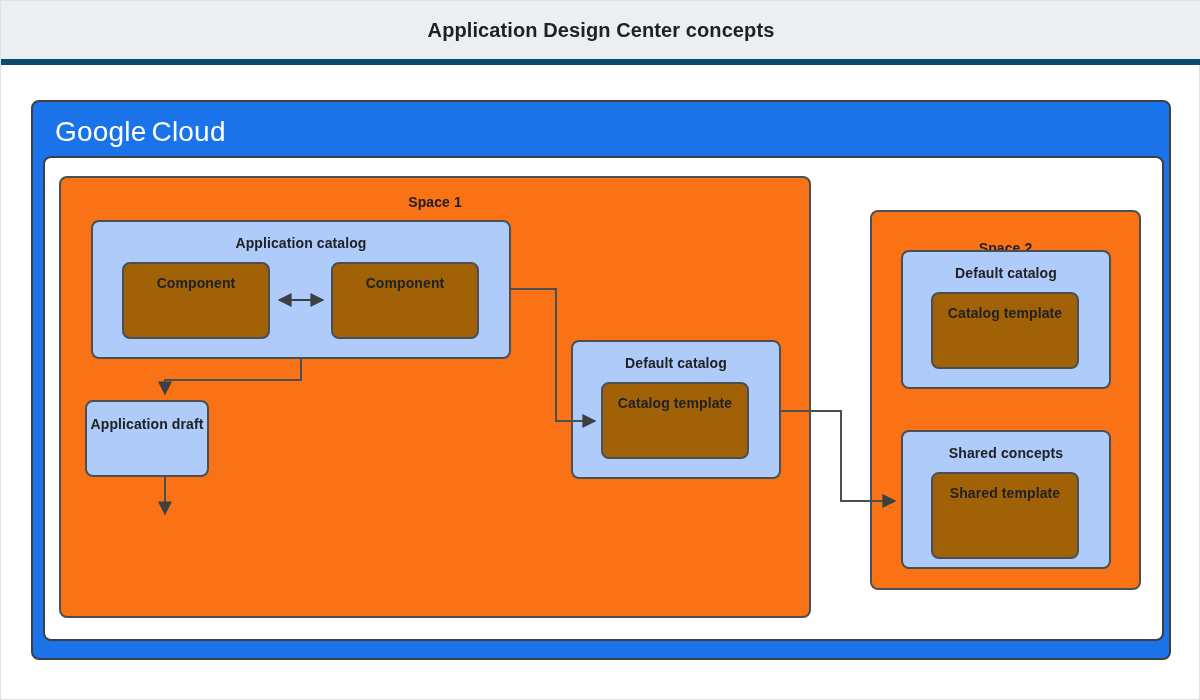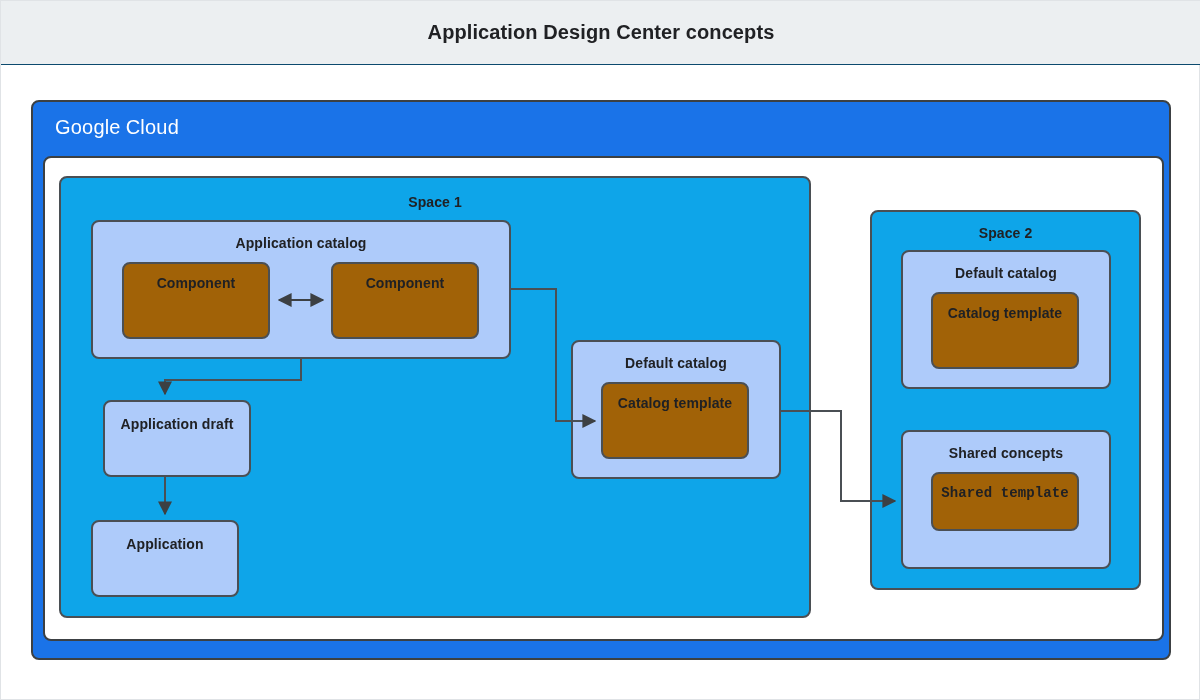--- a/index.html
+++ b/index.html
@@ -24,21 +24,21 @@
   }
 
   
   #header {
     position: absolute;
     left: 0;
     top: 0;
     width: 1200px;
     height: 64px;
     background: #eceff1;
-    border-bottom: 1px solid #0c4a6e;
+    border-bottom: 6px solid #0c4a6e;
     box-sizing: border-box;
     display: flex;
     align-items: center;
     justify-content: center;
   }
   #header-title {
     font-size: 20px;
     font-weight: bold;
     color: #202124;
     letter-spacing: .1px;
@@ -56,38 +56,38 @@
     left: 0;
     width: 100%;
     text-align: center;
     font-size: 14px;
     font-weight: bold;
     color: #202124;
     letter-spacing: .1px;
   }
   .blue  { background: #aecbfa; }
   .grey  { background: #a16207; }
-  .light { background: #0ea5e9; }
+  .light { background: #f97316; }
   .white { background: #ffffff; }
 
   
   #cloud-frame {
     left: 30px;
     top: 99px;
     width: 1140px;
     height: 560px;
     background: #1a73e8;
     border: 2px solid #3c4043;
     border-radius: 8px;
   }
   #cloud-logo {
     position: absolute;
     left: 22px;
     top: 14px;
-    font-size: 20px;
+    font-size: 28px;
     color: #ffffff;
     letter-spacing: .2px;
     white-space: nowrap;
   }
   #cloud-logo .g { font-weight: 500; }
   #cloud-logo .c { font-weight: 400; margin-left: 5px; }
 
   #cloud-inner {
     left: 42px;
     top: 155px;
@@ -106,21 +106,21 @@
     height: 442px;
   }
   #space-1-label { top: 16px; }
 
   #space-2 {
     left: 869px;
     top: 209px;
     width: 271px;
     height: 380px;
   }
-  #space-2-label { top: 13px; }
+  #space-2-label { top: 28px; }
 
   
   #app-template {
     left: 90px;
     top: 219px;
     width: 420px;
     height: 139px;
   }
   #app-template-label { top: 13px; }
 
@@ -134,23 +134,23 @@
 
   #component-b {
     left: 330px;
     top: 261px;
     width: 148px;
     height: 77px;
   }
   #component-b-label { top: 11px; }
 
   #app-draft {
-    left: 102px;
+    left: 84px;
     top: 399px;
-    width: 148px;
+    width: 124px;
     height: 77px;
     padding-left: 12px;
   }
   #app-draft-label { top: 14px; }
 
   #application {
     left: 90px;
     top: 519px;
     width: 148px;
     height: 77px;
@@ -195,22 +195,21 @@
     top: 429px;
     width: 210px;
     height: 139px;
   }
   #shared-catalog-label { top: 13px; }
 
   #shared-template {
     left: 930px;
     top: 471px;
     width: 148px;
-    height: 59px;
-    font-family: Liberation Mono, monospace;
+    height: 87px;
   }
   #shared-template-label { top: 11px; }
 
   
   #connectors {
     position: absolute;
     left: 0;
     top: 0;
     width: 1200px;
     height: 700px;
@@ -247,23 +246,20 @@
   </div>
 
   <div class="box grey" id="component-b">
     <div class="box-label" id="component-b-label">Component</div>
   </div>
 
   <div class="box blue" id="app-draft">
     <div class="box-label" id="app-draft-label">Application draft</div>
   </div>
 
-  <div class="box blue" id="application">
-    <div class="box-label" id="application-label">Application</div>
-  </div>
 
   <div class="box blue" id="default-catalog-1">
     <div class="box-label" id="default-catalog-1-label">Default catalog</div>
   </div>
 
   <div class="box grey" id="catalog-template-1">
     <div class="box-label" id="catalog-template-1-label">Catalog template</div>
   </div>
 
   <div class="box light" id="space-2">

